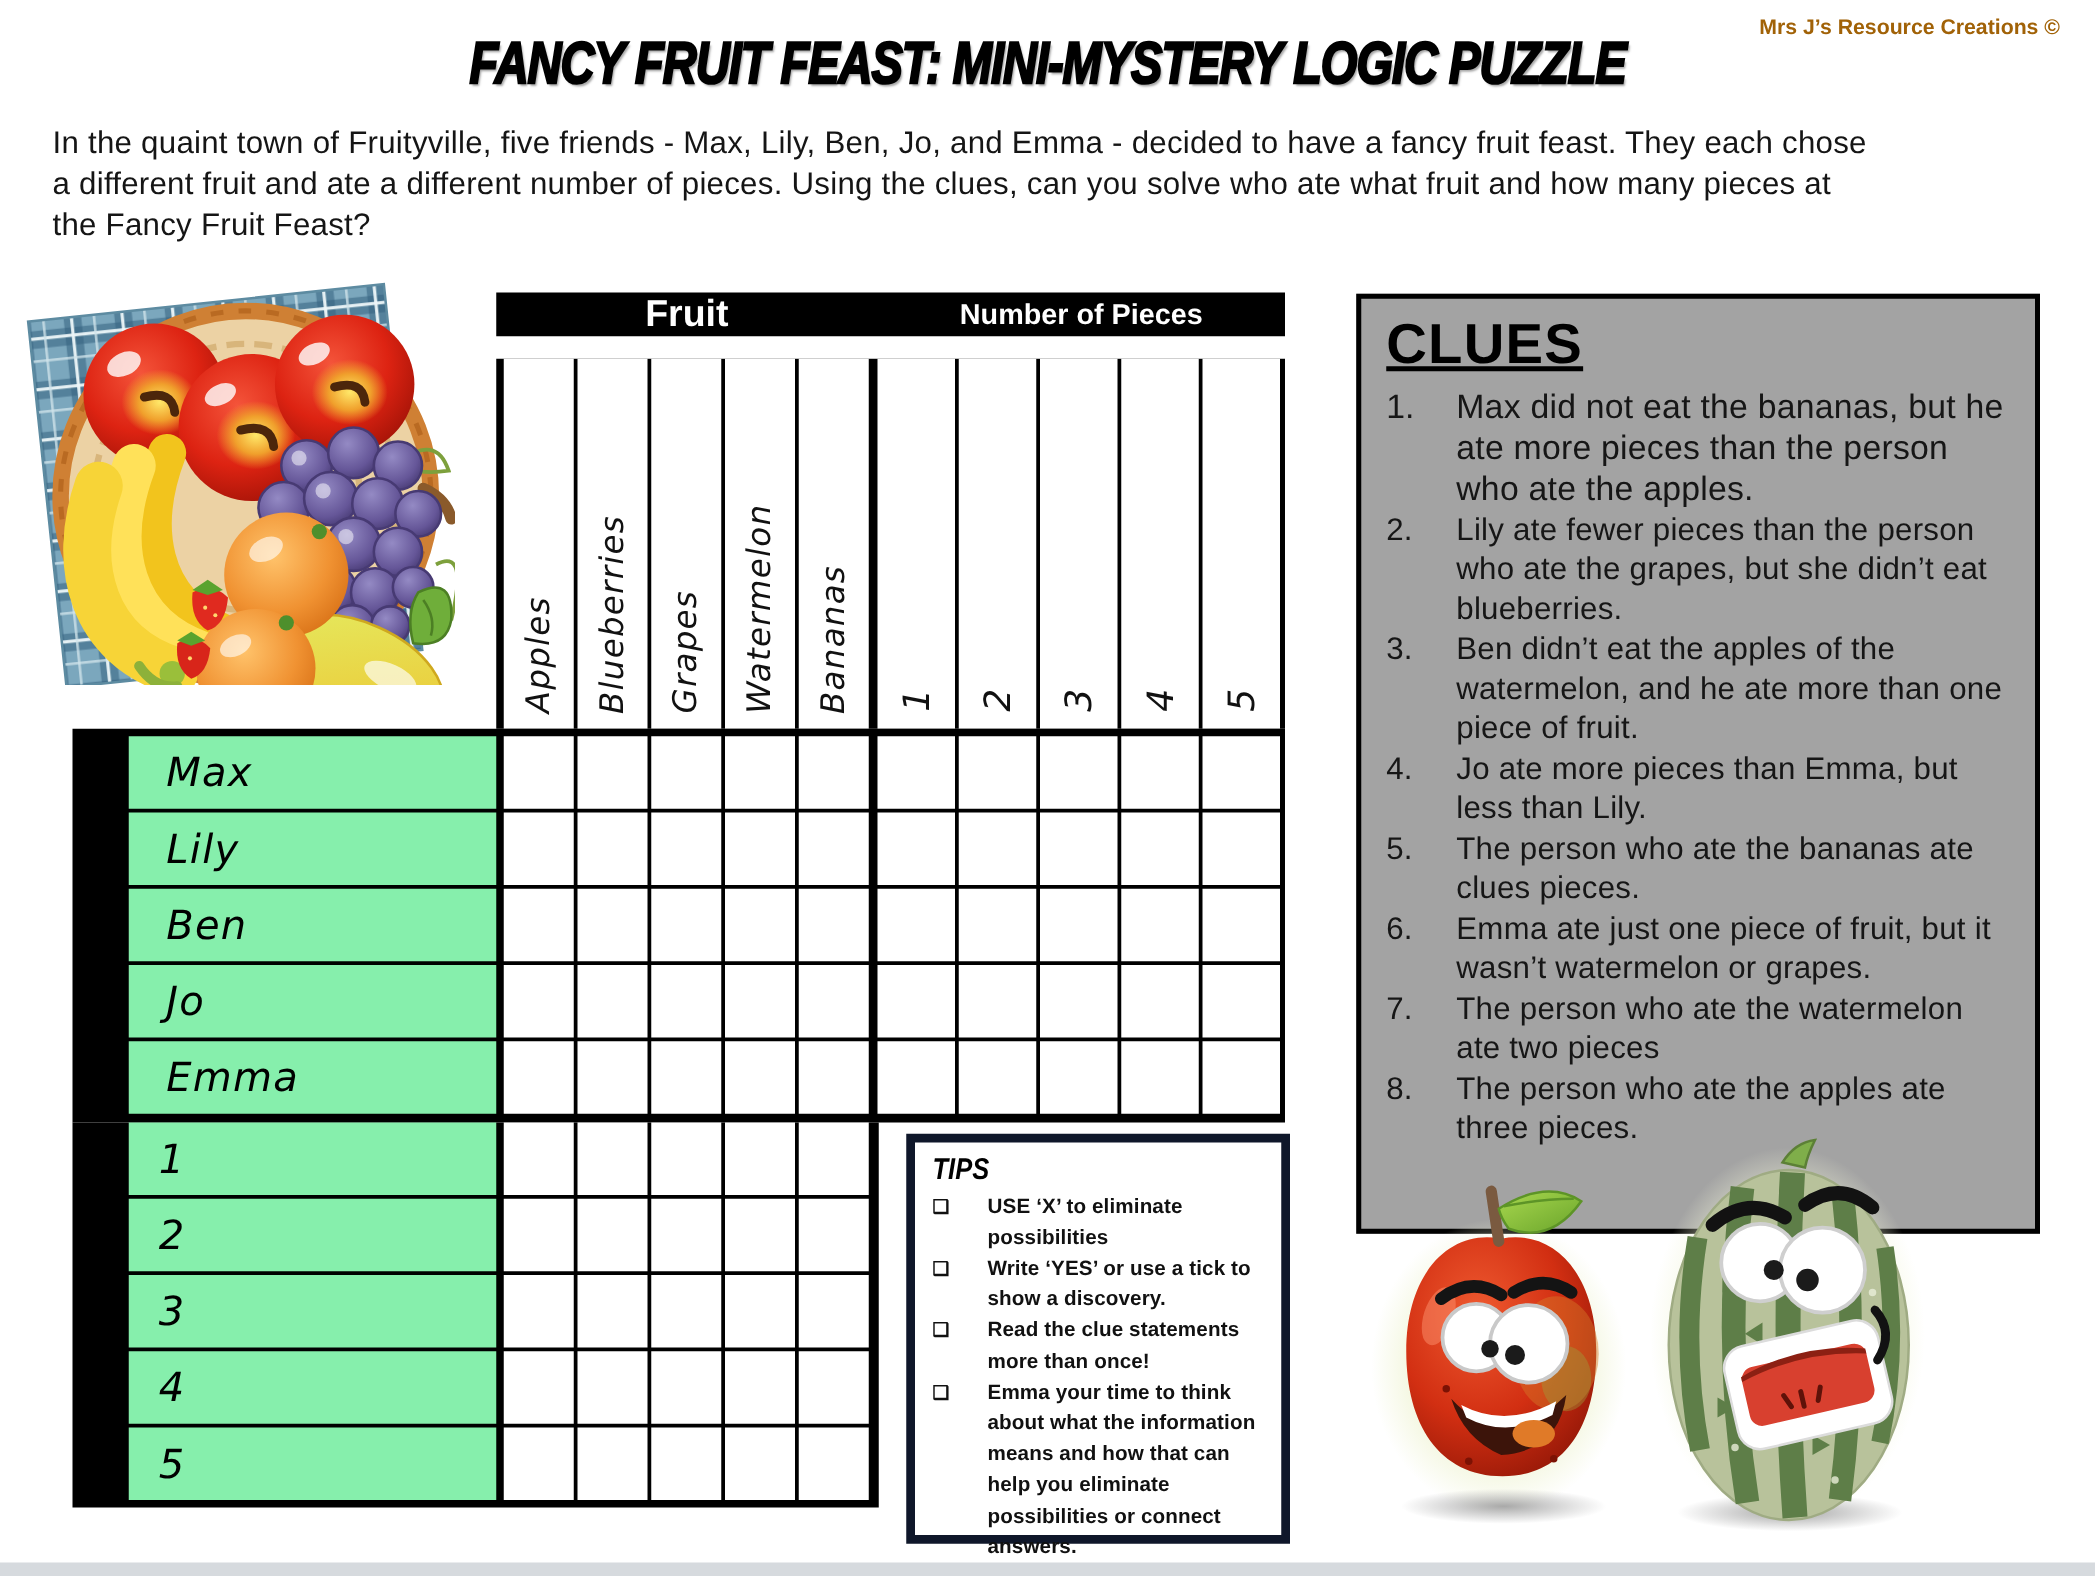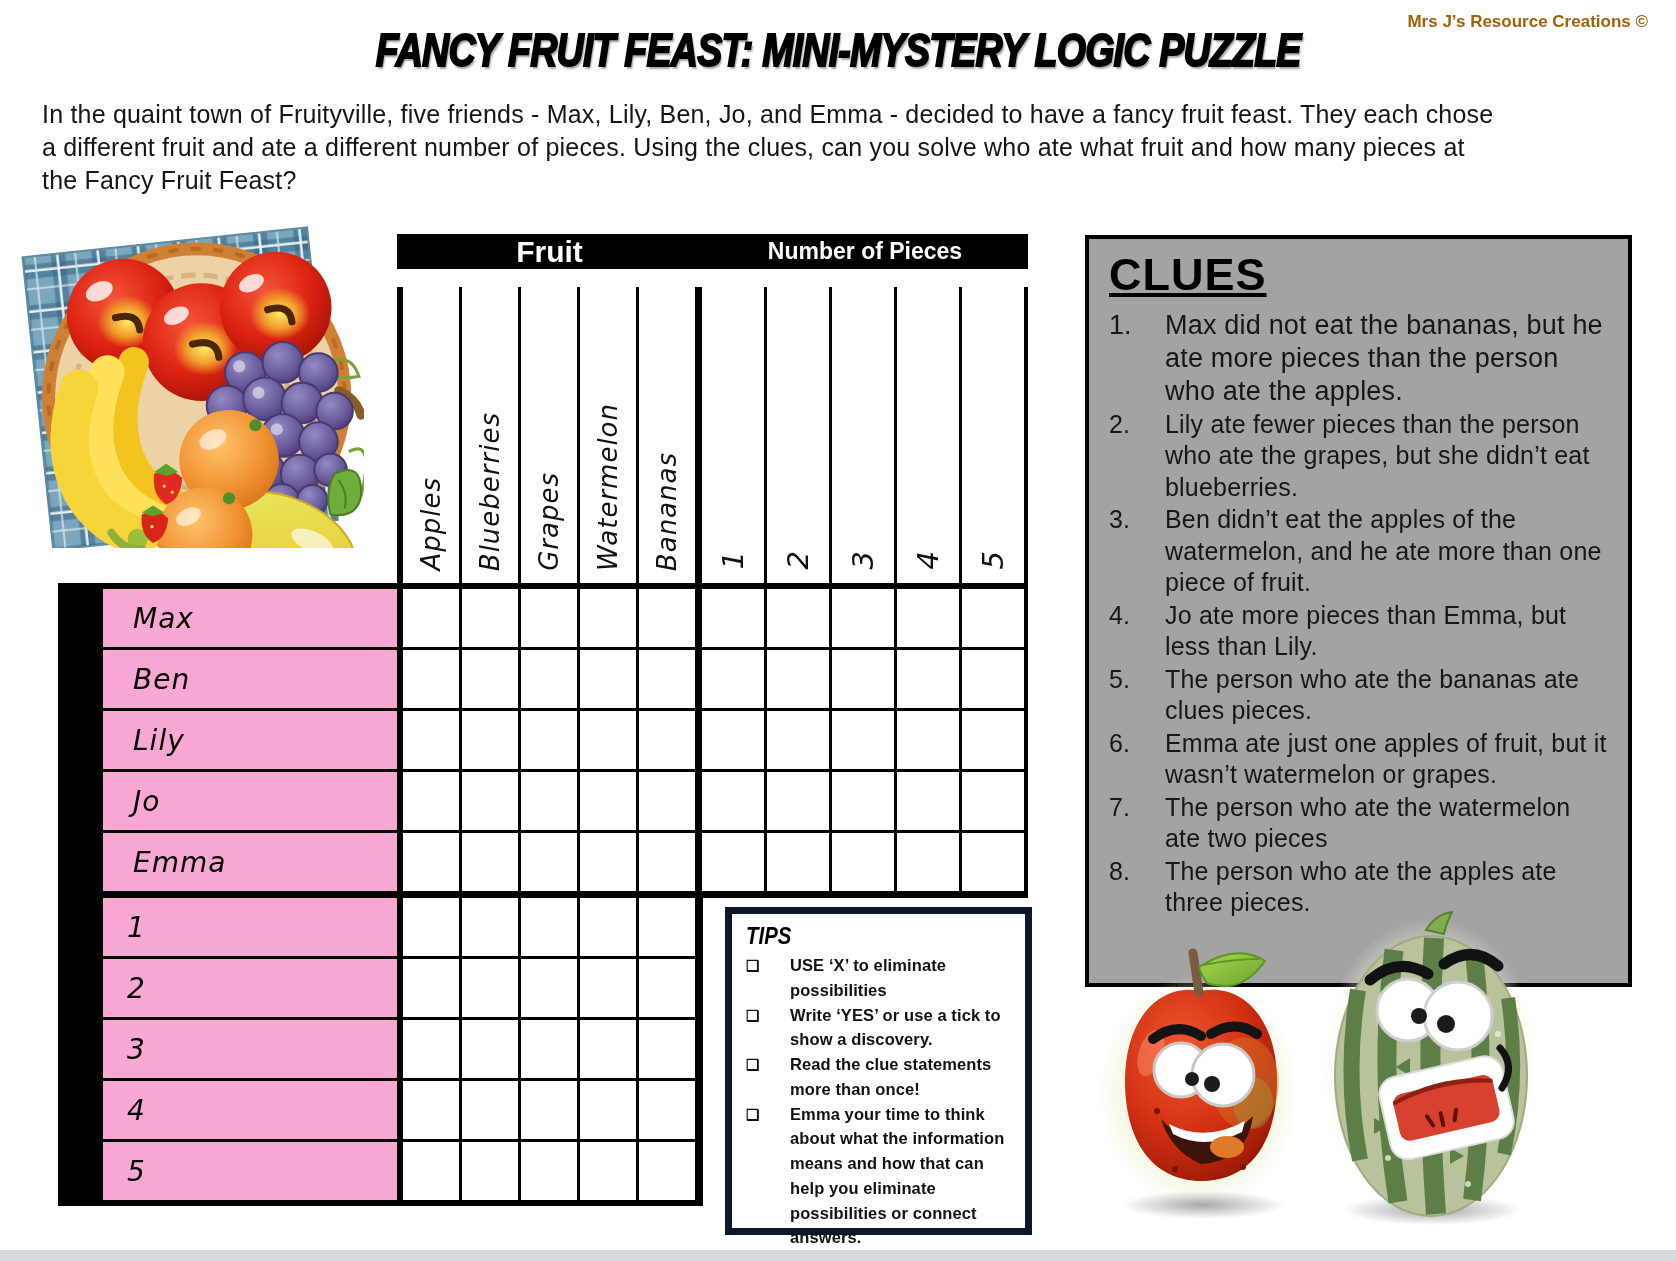--- a/index.html
+++ b/index.html
@@ -50,22 +50,22 @@
     position:absolute; left:0; top:349px; width:970px; height:315px;
     background:#000; box-sizing:border-box; padding:6px 0 7px 45px;
   }
   #pieces-rows {
     position:absolute; left:0; top:664px; width:645px; height:308px;
     background:#000; box-sizing:border-box; padding:0 0 6px 45px;
   }
   .grow { display:flex; height:58px; margin-bottom:3px; }
   .grow:last-child { margin-bottom:0; }
   .lab {
-    width:294px; margin-right:6px; background:#f9a8d4; display:flex; align-items:center;
-    padding-left:30px; box-sizing:border-box; font-size:28px; color:#000;
+    width:294px; margin-right:6px; background:#86efac; display:flex; align-items:center;
+    padding-left:30px; box-sizing:border-box; font-size:32px; color:#000;
   }
   #pieces-rows .lab { padding-left:24px; }
   .cell { background:#fff; margin-right:3px; }
   .cell.f { width:56px; }
   .cell.fend { margin-right:7px; }
   .cell.n { width:62px; }
 
   .axis-name, .axis-pieces {
     position:absolute; left:0; width:45px; display:flex; align-items:center; justify-content:center;
   }
@@ -295,34 +295,34 @@
           <div class="cell f"></div>
           <div class="cell f"></div>
           <div class="cell f fend"></div>
           <div class="cell n"></div>
           <div class="cell n"></div>
           <div class="cell n"></div>
           <div class="cell n"></div>
           <div class="cell n"></div>
         </div>
         <div class="grow">
+          <div class="lab hand">Lily</div>
+          <div class="cell f"></div>
+          <div class="cell f"></div>
+          <div class="cell f"></div>
+          <div class="cell f"></div>
+          <div class="cell f fend"></div>
+          <div class="cell n"></div>
+          <div class="cell n"></div>
+          <div class="cell n"></div>
+          <div class="cell n"></div>
+          <div class="cell n"></div>
+        </div>
+        <div class="grow">
           <div class="lab hand">Ben</div>
-          <div class="cell f"></div>
-          <div class="cell f"></div>
-          <div class="cell f"></div>
-          <div class="cell f"></div>
-          <div class="cell f fend"></div>
-          <div class="cell n"></div>
-          <div class="cell n"></div>
-          <div class="cell n"></div>
-          <div class="cell n"></div>
-          <div class="cell n"></div>
-        </div>
-        <div class="grow">
-          <div class="lab hand">Lily</div>
           <div class="cell f"></div>
           <div class="cell f"></div>
           <div class="cell f"></div>
           <div class="cell f"></div>
           <div class="cell f fend"></div>
           <div class="cell n"></div>
           <div class="cell n"></div>
           <div class="cell n"></div>
           <div class="cell n"></div>
           <div class="cell n"></div>
@@ -416,21 +416,21 @@
         <div class="clue">
           <div class="cnum">4.</div>
           <div class="ctext">Jo ate more pieces than Emma, but less than Lily.</div>
         </div>
         <div class="clue">
           <div class="cnum">5.</div>
           <div class="ctext">The person who ate the bananas ate clues pieces.</div>
         </div>
         <div class="clue">
           <div class="cnum">6.</div>
-          <div class="ctext">Emma ate just one apples of fruit, but it wasn’t watermelon or grapes.</div>
+          <div class="ctext">Emma ate just one piece of fruit, but it wasn’t watermelon or grapes.</div>
         </div>
         <div class="clue">
           <div class="cnum">7.</div>
           <div class="ctext">The person who ate the watermelon ate two pieces</div>
         </div>
         <div class="clue">
           <div class="cnum">8.</div>
           <div class="ctext">The person who ate the apples ate three pieces.</div>
         </div>
       </div>

